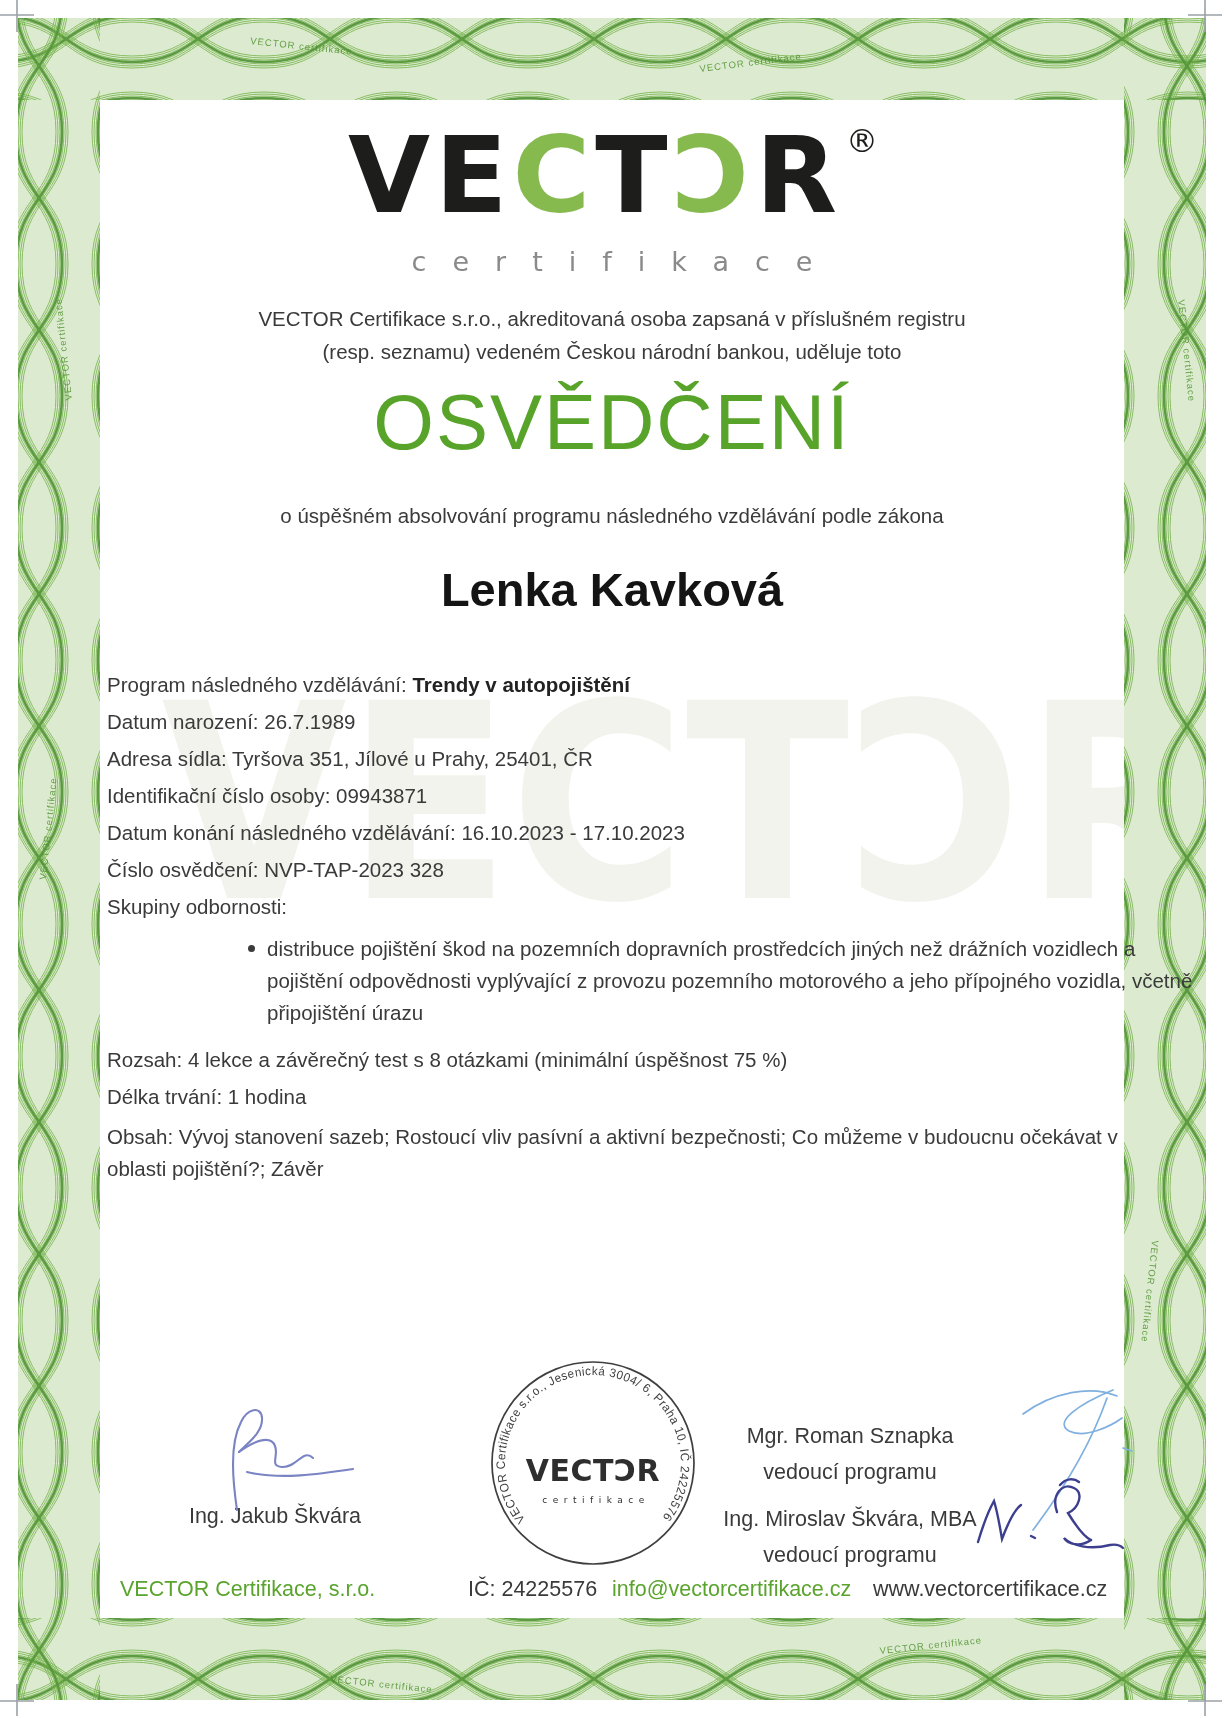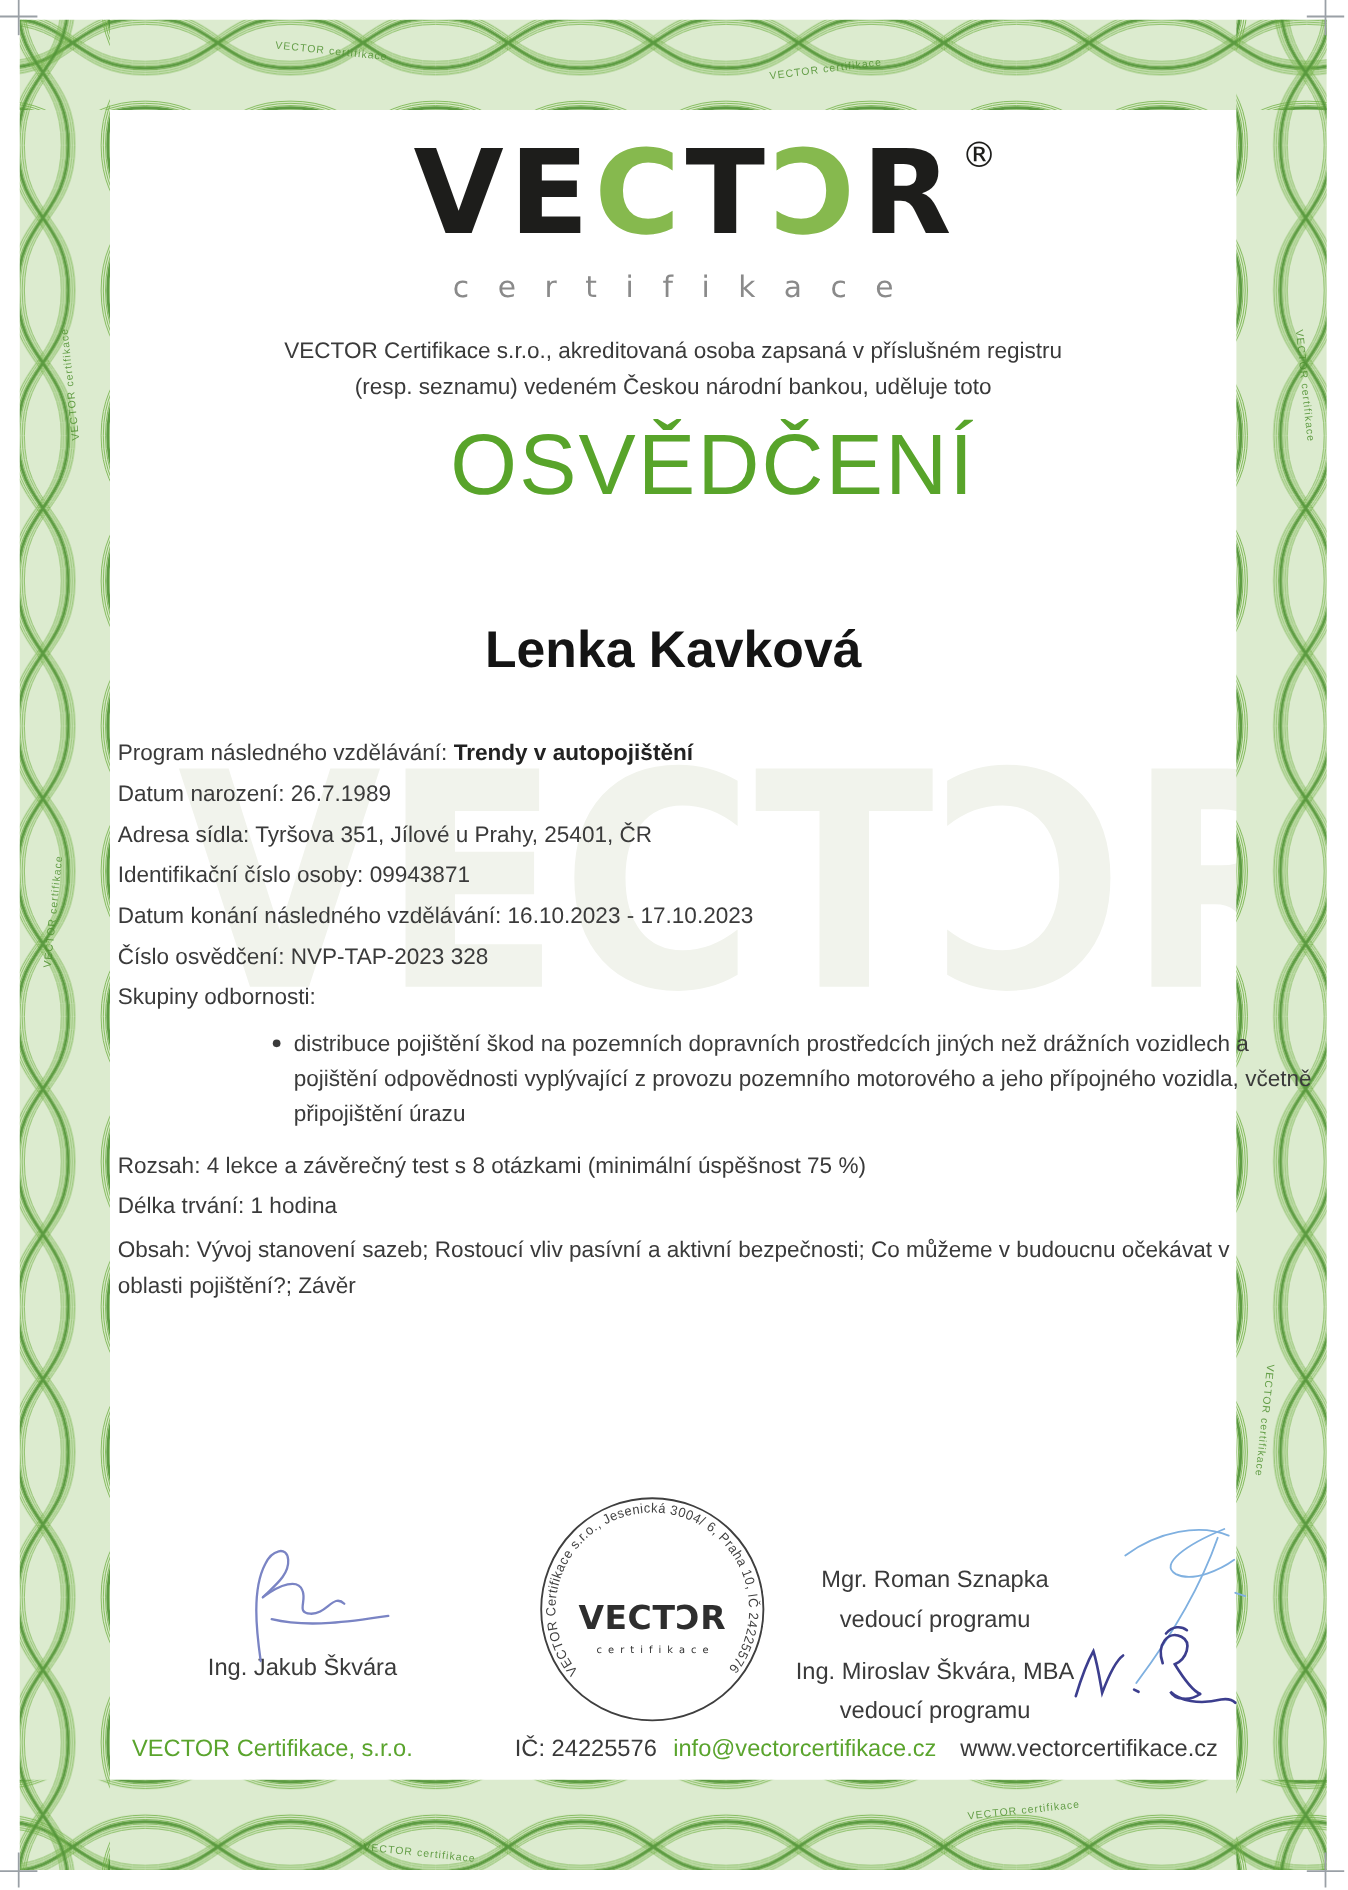--- a/index.html
+++ b/index.html
@@ -12,31 +12,31 @@
   .watermark{position:absolute;left:100px;top:668px;width:1024px;text-align:center;
              font-family:"DejaVu Sans",sans-serif;font-weight:700;font-size:272px;line-height:1;
              color:#f1f3ec;letter-spacing:0;white-space:nowrap;transform:scaleX(0.88);
              transform-origin:center;z-index:1;user-select:none;}
 
   .content{position:absolute;left:100px;top:0;width:1024px;z-index:3;}
 
   
   .logo{position:absolute;left:0;top:118px;width:1022px;text-align:center;
         font-family:"DejaVu Sans",sans-serif;font-weight:600;font-size:106px;line-height:1.1;
-        letter-spacing:5px;color:#1d1d1b;white-space:nowrap;padding-left:28px;}
+        letter-spacing:5px;color:#1d1d1b;white-space:nowrap;}
   .logo .green{color:#86b94e;}
   .logo .reg{display:inline-block;font-size:32px;font-weight:400;position:relative;top:-60px;left:4px;letter-spacing:0;}
   .logo-sub{position:absolute;left:0;top:246px;width:1024px;text-align:center;
             font-size:27px;letter-spacing:26px;padding-left:26px;box-sizing:border-box;
             color:#8a8a8a;font-family:"DejaVu Sans",sans-serif;}
 
   .centered{width:1024px;text-align:center;}
   .acc{position:absolute;left:0;top:302px;font-size:20.5px;line-height:33px;color:#3a3a3a;}
   .main-title{position:absolute;left:0;top:378px;font-size:78px;line-height:1.15;font-weight:300;
-              color:#58a42a;letter-spacing:2px;padding-left:36px;}
+              color:#58a42a;letter-spacing:2px;}
   .intro{position:absolute;left:0;top:500px;font-size:20.5px;line-height:31px;}
   .recipient{position:absolute;left:0;top:562px;font-size:47px;font-weight:700;color:#141414;}
 
   .details{position:absolute;left:7px;top:666px;width:1012px;font-size:20.5px;}
   .details .row{line-height:37px;white-space:nowrap;}
   .details .bold{font-weight:700;color:#222;}
 
   .bullet-block{position:absolute;left:148px;top:933px;width:952px;font-size:20.5px;line-height:32px;}
   .bullet-block .dot{position:absolute;left:0;top:12px;width:7px;height:7px;border-radius:50%;background:#3a3a3a;}
   .bullet-block .txt{display:block;padding-left:19px;}
@@ -148,20 +148,21 @@
     <div class="logo-sub">certifikace</div>
 
     <div class="acc centered">
       <div>VECTOR Certifikace s.r.o., akreditovaná osoba zapsaná v příslušném registru</div>
       <div>(resp. seznamu) vedeném Českou národní bankou, uděluje toto</div>
     </div>
 
     <div class="main-title centered">OSVĚDČENÍ</div>
 
     <div class="intro centered">
+      <div>o úspěšném absolvování programu následného vzdělávání podle zákona</div>
     </div>
 
     <div class="recipient centered">Lenka Kavková</div>
 
     <div class="details">
       <div class="row"><span>Program následného vzdělávání: </span><span class="bold">Trendy v autopojištění</span></div>
       <div class="row">Datum narození: 26.7.1989</div>
       <div class="row">Adresa sídla: Tyršova 351, Jílové u Prahy, 25401, ČR</div>
       <div class="row">Identifikační číslo osoby: 09943871</div>
       <div class="row">Datum konání následného vzdělávání: 16.10.2023 - 17.10.2023</div>

